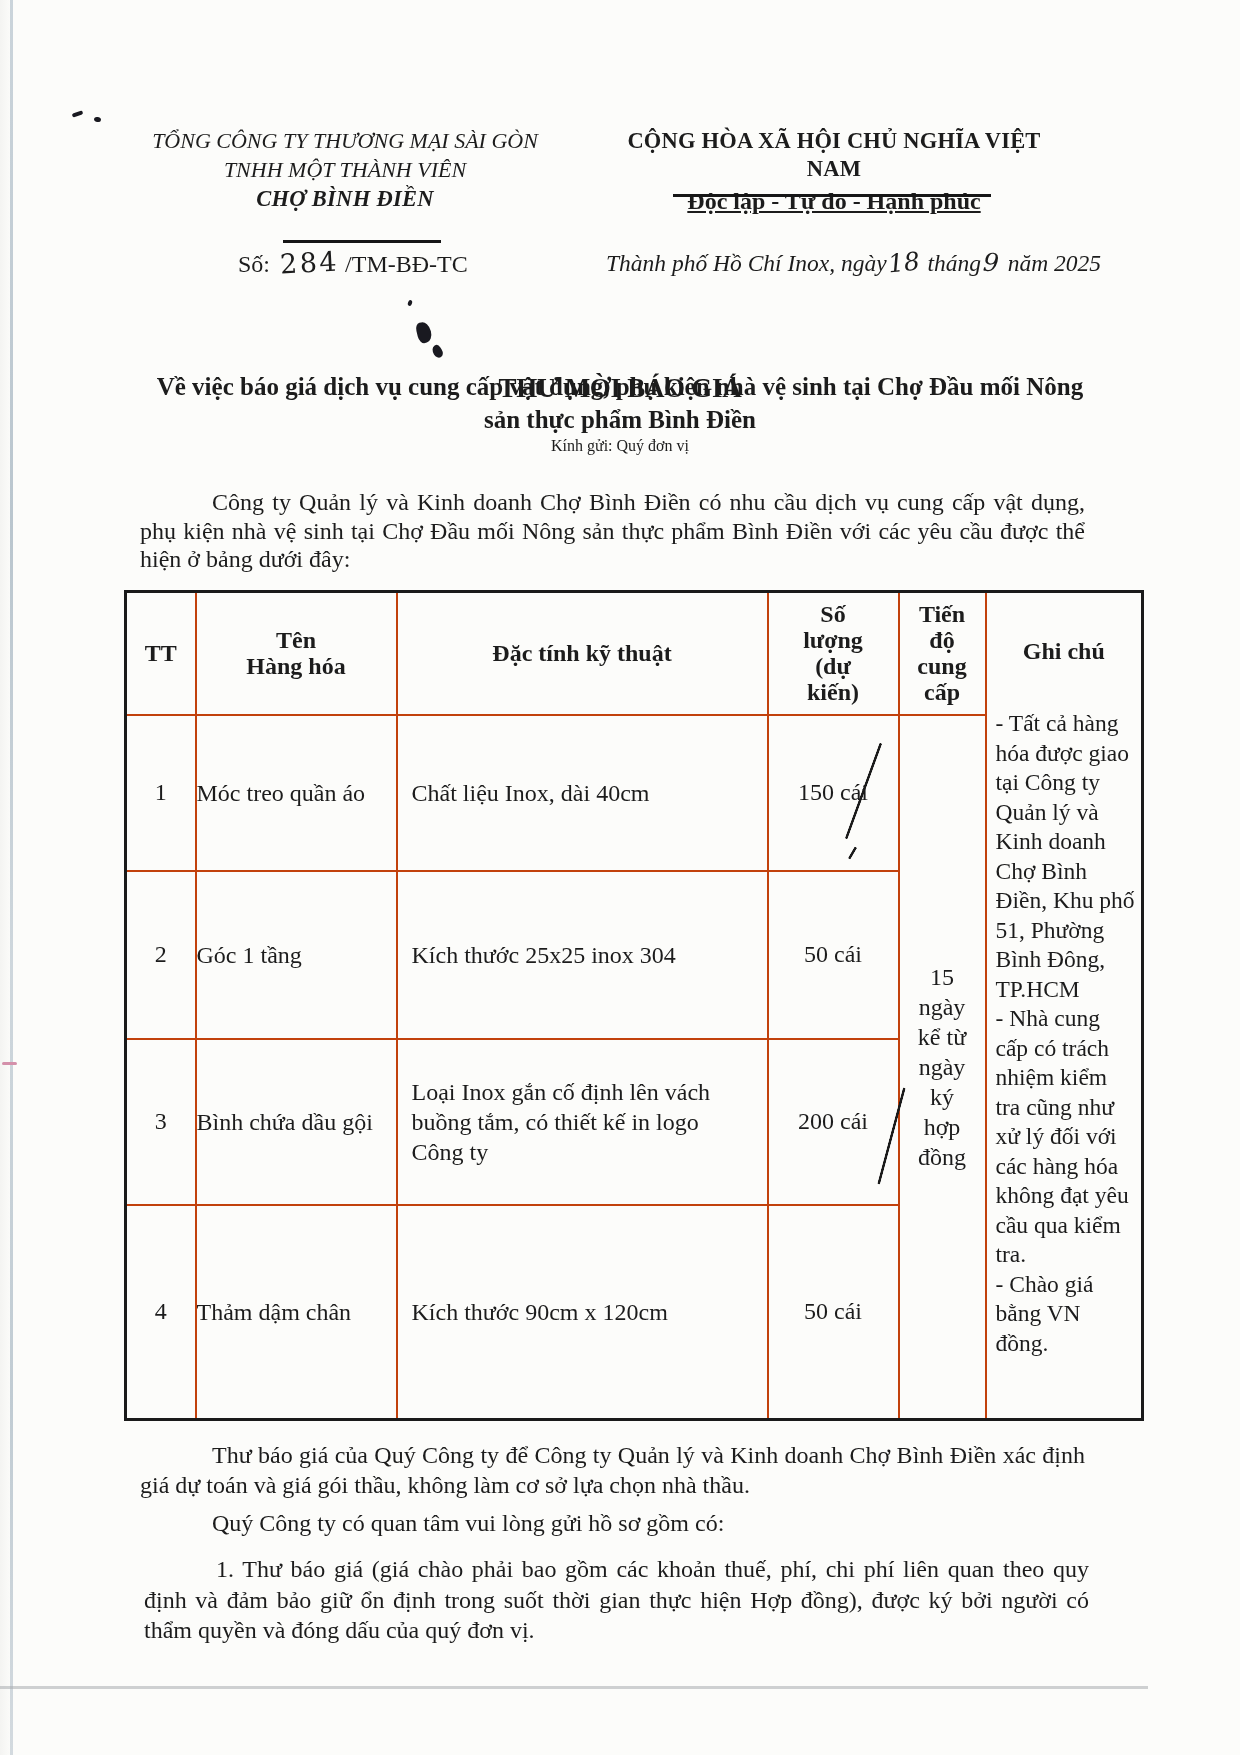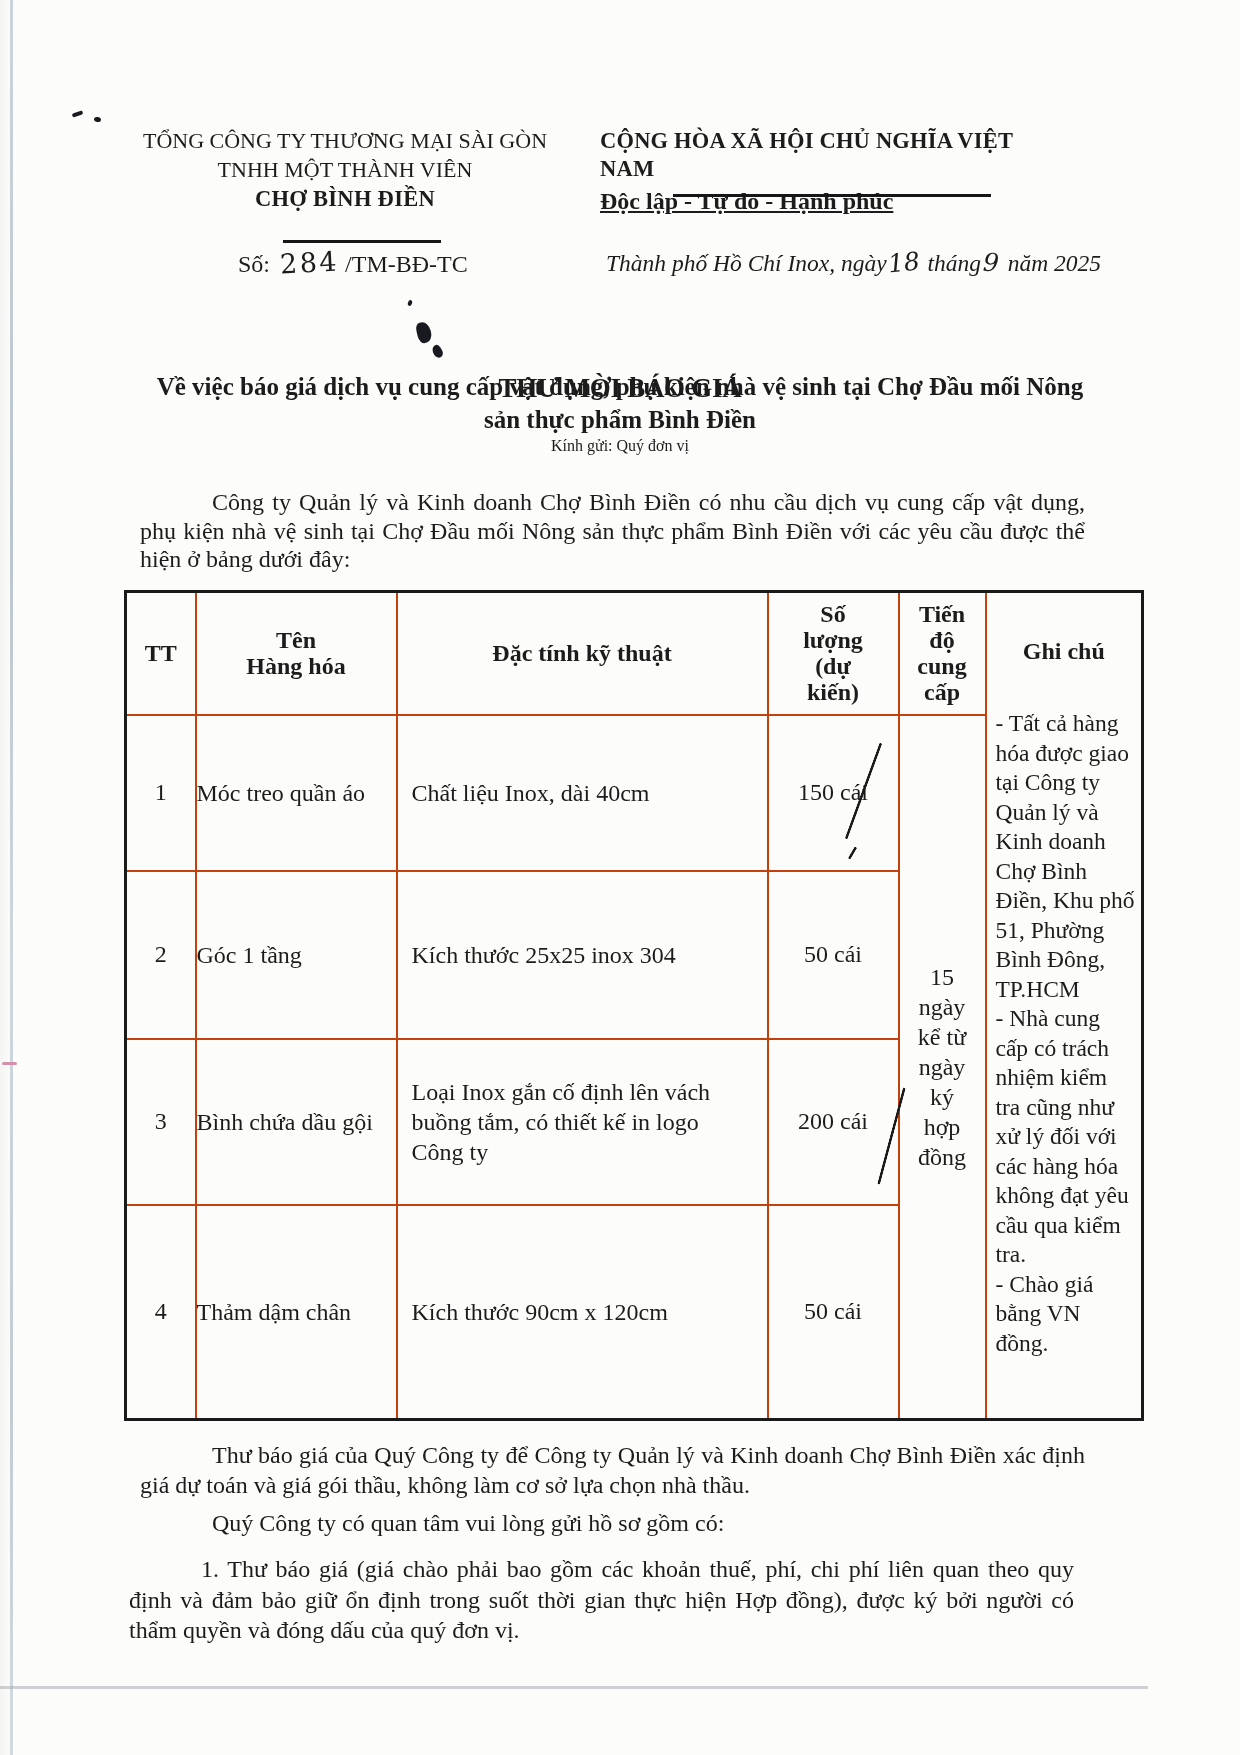--- a/index.html
+++ b/index.html
@@ -15,44 +15,44 @@
   .edge-line{left:10px;top:0;width:3px;height:1755px;background:linear-gradient(180deg,#c2cdd5 0%,#aebcc6 30%,#c6d0d7 55%,#b6c3cc 80%,#ccd4da 100%);opacity:.85;}
   .pink-dash{left:2px;top:1062px;width:15px;height:3px;background:#d490aa;border-radius:2px;}
   .bottom-line{left:0;top:1686px;width:1148px;height:3px;background:#a8acae;opacity:.55;}
   .ink{background:#191920;border-radius:50%;}
   .mark-a{left:72px;top:112px;width:11px;height:4px;transform:rotate(-18deg);border-radius:3px;}
   .mark-b{left:94px;top:117px;width:7px;height:5px;transform:rotate(12deg);}
   .smudge-speck{left:408px;top:300px;width:4px;height:6px;transform:rotate(20deg);}
   .smudge-main{left:417px;top:322px;width:14px;height:21px;transform:rotate(-14deg);border-radius:40% 60% 55% 45%;}
   .smudge-tail{left:433px;top:345px;width:9px;height:13px;transform:rotate(-32deg);border-radius:60% 40% 50% 50%;}
   
-  .org-block{left:135px;top:126px;width:420px;text-align:center;line-height:29px;}
+  .org-block{left:135px;top:126px;width:420px;text-align:center;line-height:29px;font-style:italic;}
   .org-l12{font-size:22px;}
   .org-l34{font-size:22.5px;font-weight:bold;letter-spacing:.3px;}
   .org-underline{left:283px;top:240px;width:158px;height:3px;background:#161616;}
   .so-line{left:238px;top:247px;font-size:24px;white-space:nowrap;}
   .hand{font-family:"DejaVu Serif","Liberation Serif",serif;display:inline-block;}
   .hand-284{font-size:27px;letter-spacing:2.5px;transform:rotate(-3deg);margin:0 6px 0 10px;}
-  .nat-block{left:600px;top:127px;width:468px;text-align:left;}
+  .nat-block{left:600px;top:127px;width:468px;text-align:center;}
   .nat-l1{font-size:22.5px;font-weight:bold;line-height:28px;letter-spacing:.2px;}
   .nat-l2{font-size:24px;font-weight:bold;line-height:36px;text-decoration:underline;}
   .nat-underline{left:673px;top:194px;width:318px;height:2.5px;background:#161616;}
   .date-line{left:606px;top:248px;font-size:23.5px;font-style:italic;white-space:nowrap;}
   .hand-day{font-size:25px;transform:rotate(-6deg);margin:0 2px 0 1px;font-style:italic;}
   .hand-month{font-size:25px;transform:rotate(4deg);margin:0 3px 0 2px;font-style:italic;}
   
   .doc-title{left:145px;top:325px;width:950px;text-align:center;font-size:27px;font-weight:bold;letter-spacing:-.3px;margin-top:48px;}
   .doc-subject{left:145px;top:370px;width:950px;text-align:center;font-size:25px;font-weight:bold;line-height:33px;}
   .salutation{left:145px;top:437px;width:950px;text-align:center;font-size:16px;}
   
   .para{font-size:24px;text-align:justify;}
   .intro{left:140px;top:488px;width:945px;line-height:28.5px;text-indent:72px;}
   .p1{left:140px;top:1440px;width:945px;line-height:30px;text-indent:72px;}
   .p2{left:140px;top:1510px;width:945px;font-size:24px;text-indent:72px;}
-  .p3{left:129px;top:1554px;width:945px;line-height:30.5px;text-indent:72px;}
+  .p3{left:144px;top:1554px;width:945px;line-height:30.5px;text-indent:72px;}
   
   .quote-table{left:124px;top:590px;}
   table{border-collapse:collapse;table-layout:fixed;width:1017px;}
   td,th{border:2px solid #c2410c;font-size:24px;font-weight:normal;vertical-align:middle;padding:0;overflow:hidden;}
   table{border:3px solid #1a1a1a;}
   th{font-weight:bold;text-align:center;line-height:26px;white-space:pre-line;}
   .cell-tt{text-align:center;}
   .cell-name{padding-left:0;padding-right:6px;line-height:30px;}
   .cell-spec{padding-left:14px;padding-right:10px;line-height:30px;}
   .cell-qty{text-align:center;}

